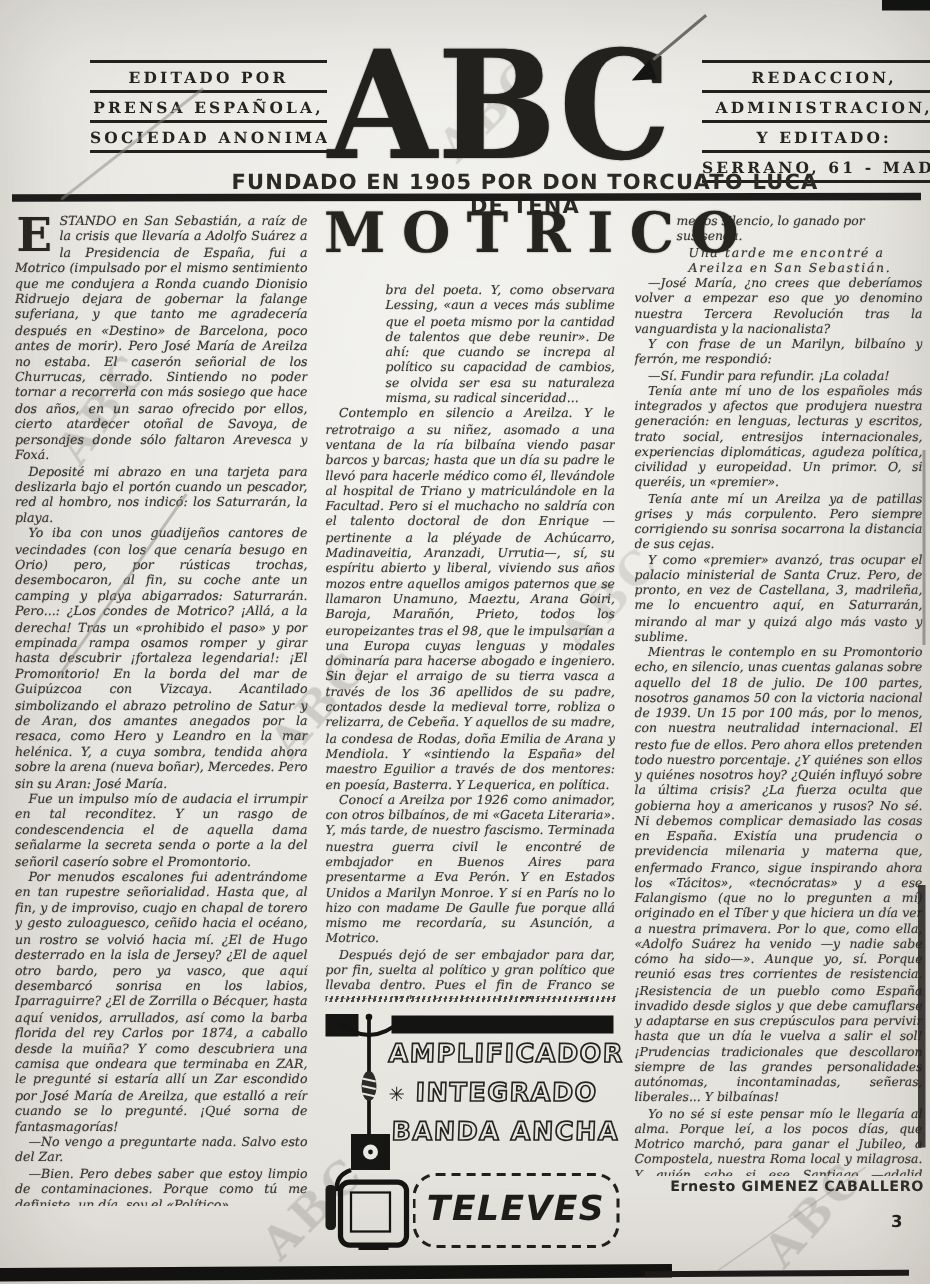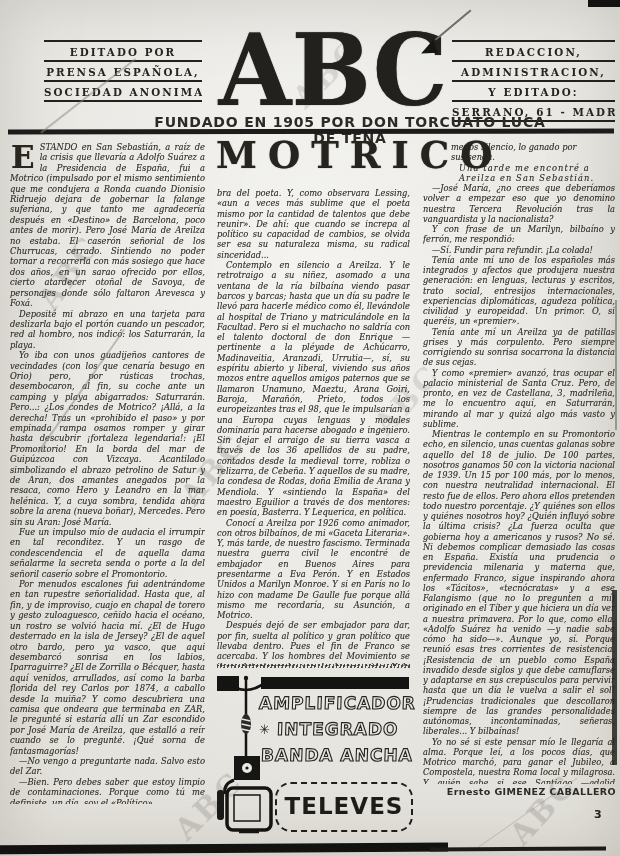--- a/index.html
+++ b/index.html
@@ -6,21 +6,21 @@
   .page{
     position:relative;width:620px;height:856px;overflow:hidden;
     background:#e9e8e3;
     background-image:
       radial-gradient(ellipse at 50% 35%, rgba(255,255,255,.55), rgba(255,255,255,0) 65%),
       linear-gradient(#eae9e4,#e4e2dc);
     box-shadow:inset 0 0 70px rgba(110,105,92,.28);
     font-family:"DejaVu Serif", serif;color:#35322d;
   }
   
-  .masthead{position:absolute;border-top:2.5px solid #23211e;z-index:2;}
+  .masthead{position:absolute;border-top:2.5px solid #23211e;z-index:2;margin-left:16px;}
   .masthead-line{
     border-bottom:2.5px solid #23211e;font-weight:bold;font-size:10.3px;
     letter-spacing:2.1px;text-align:center;padding:3.5px 0 2.5px;
     white-space:nowrap;overflow:hidden;color:#26241f;
   }
   #masthead-left{left:44px;top:40px;width:158px;}
   #masthead-right{left:452px;top:40px;width:163px;}
   #abc-logo{
     position:absolute;left:205px;top:20px;width:256px;text-align:center;
     font-size:100px;line-height:1;font-weight:bold;color:#23211e;z-index:2;
@@ -41,21 +41,21 @@
   }
   
   .col{
     position:absolute;text-align:justify;font-style:italic;z-index:2;
     overflow:hidden;color:#3b3830;text-shadow:0 0 .6px rgba(58,55,47,.55);
   }
   .col p{margin:0;text-indent:9px;}
   #col1{left:10px;top:142px;width:195px;height:662px;font-size:8.4px;line-height:10.4px;}
   #col2{left:217px;top:188px;width:193px;height:478px;font-size:8.3px;line-height:10.3px;}
   #col3{left:423px;top:142px;width:192px;height:642px;font-size:8.3px;line-height:10.25px;}
-  #col2 p:first-child{text-indent:0;}
+  #col2 p:first-child{text-indent:0;margin-left:40px;}
   .dropcap{
     float:left;font-style:normal;font-weight:bold;font-size:31px;line-height:26px;
     padding:2px 5px 0 1px;color:#28261f;
   }
   #col3-open .open-line{text-indent:0;margin-left:28px;text-align:left;}
   #col3-open .open-line:nth-child(3),
   #col3-open .open-line:nth-child(4){margin-left:36px;letter-spacing:1.1px;}
   
   #squiggle{
     position:absolute;left:217px;top:664px;width:194px;height:4px;z-index:2;
@@ -74,21 +74,21 @@
     .ad-line{-webkit-text-stroke:1.1px #26241f;color:rgba(233,232,227,.3);}
   }
   #ad-line1{left:44px;top:21px;}
   #ad-line2{left:62px;top:47px;}
   #ad-line3{left:46px;top:73px;}
   #ad-star{position:absolute;left:44px;top:50px;font-size:13px;color:#1f1e1b;font-style:normal;}
   #televes-box{
     position:absolute;left:60px;top:110px;width:134px;height:46px;
     border:2.5px dashed #201f1c;border-radius:16px;line-height:44px;text-align:center;
     font-family:"DejaVu Sans",sans-serif;font-weight:bold;font-size:23px;
-    letter-spacing:1px;color:#1d1c19;
+    letter-spacing:1px;color:#1d1c19;font-style:italic;
   }
   
   #byline{
     position:absolute;left:420px;top:786px;width:196px;text-align:right;z-index:2;
     font-family:"DejaVu Sans",sans-serif;font-weight:bold;font-size:9.5px;
     letter-spacing:.4px;color:#2e2c27;
   }
   #page-number{
     position:absolute;left:594px;top:808px;z-index:2;
     font-family:"DejaVu Sans",sans-serif;font-weight:bold;font-size:11px;color:#23211e;

